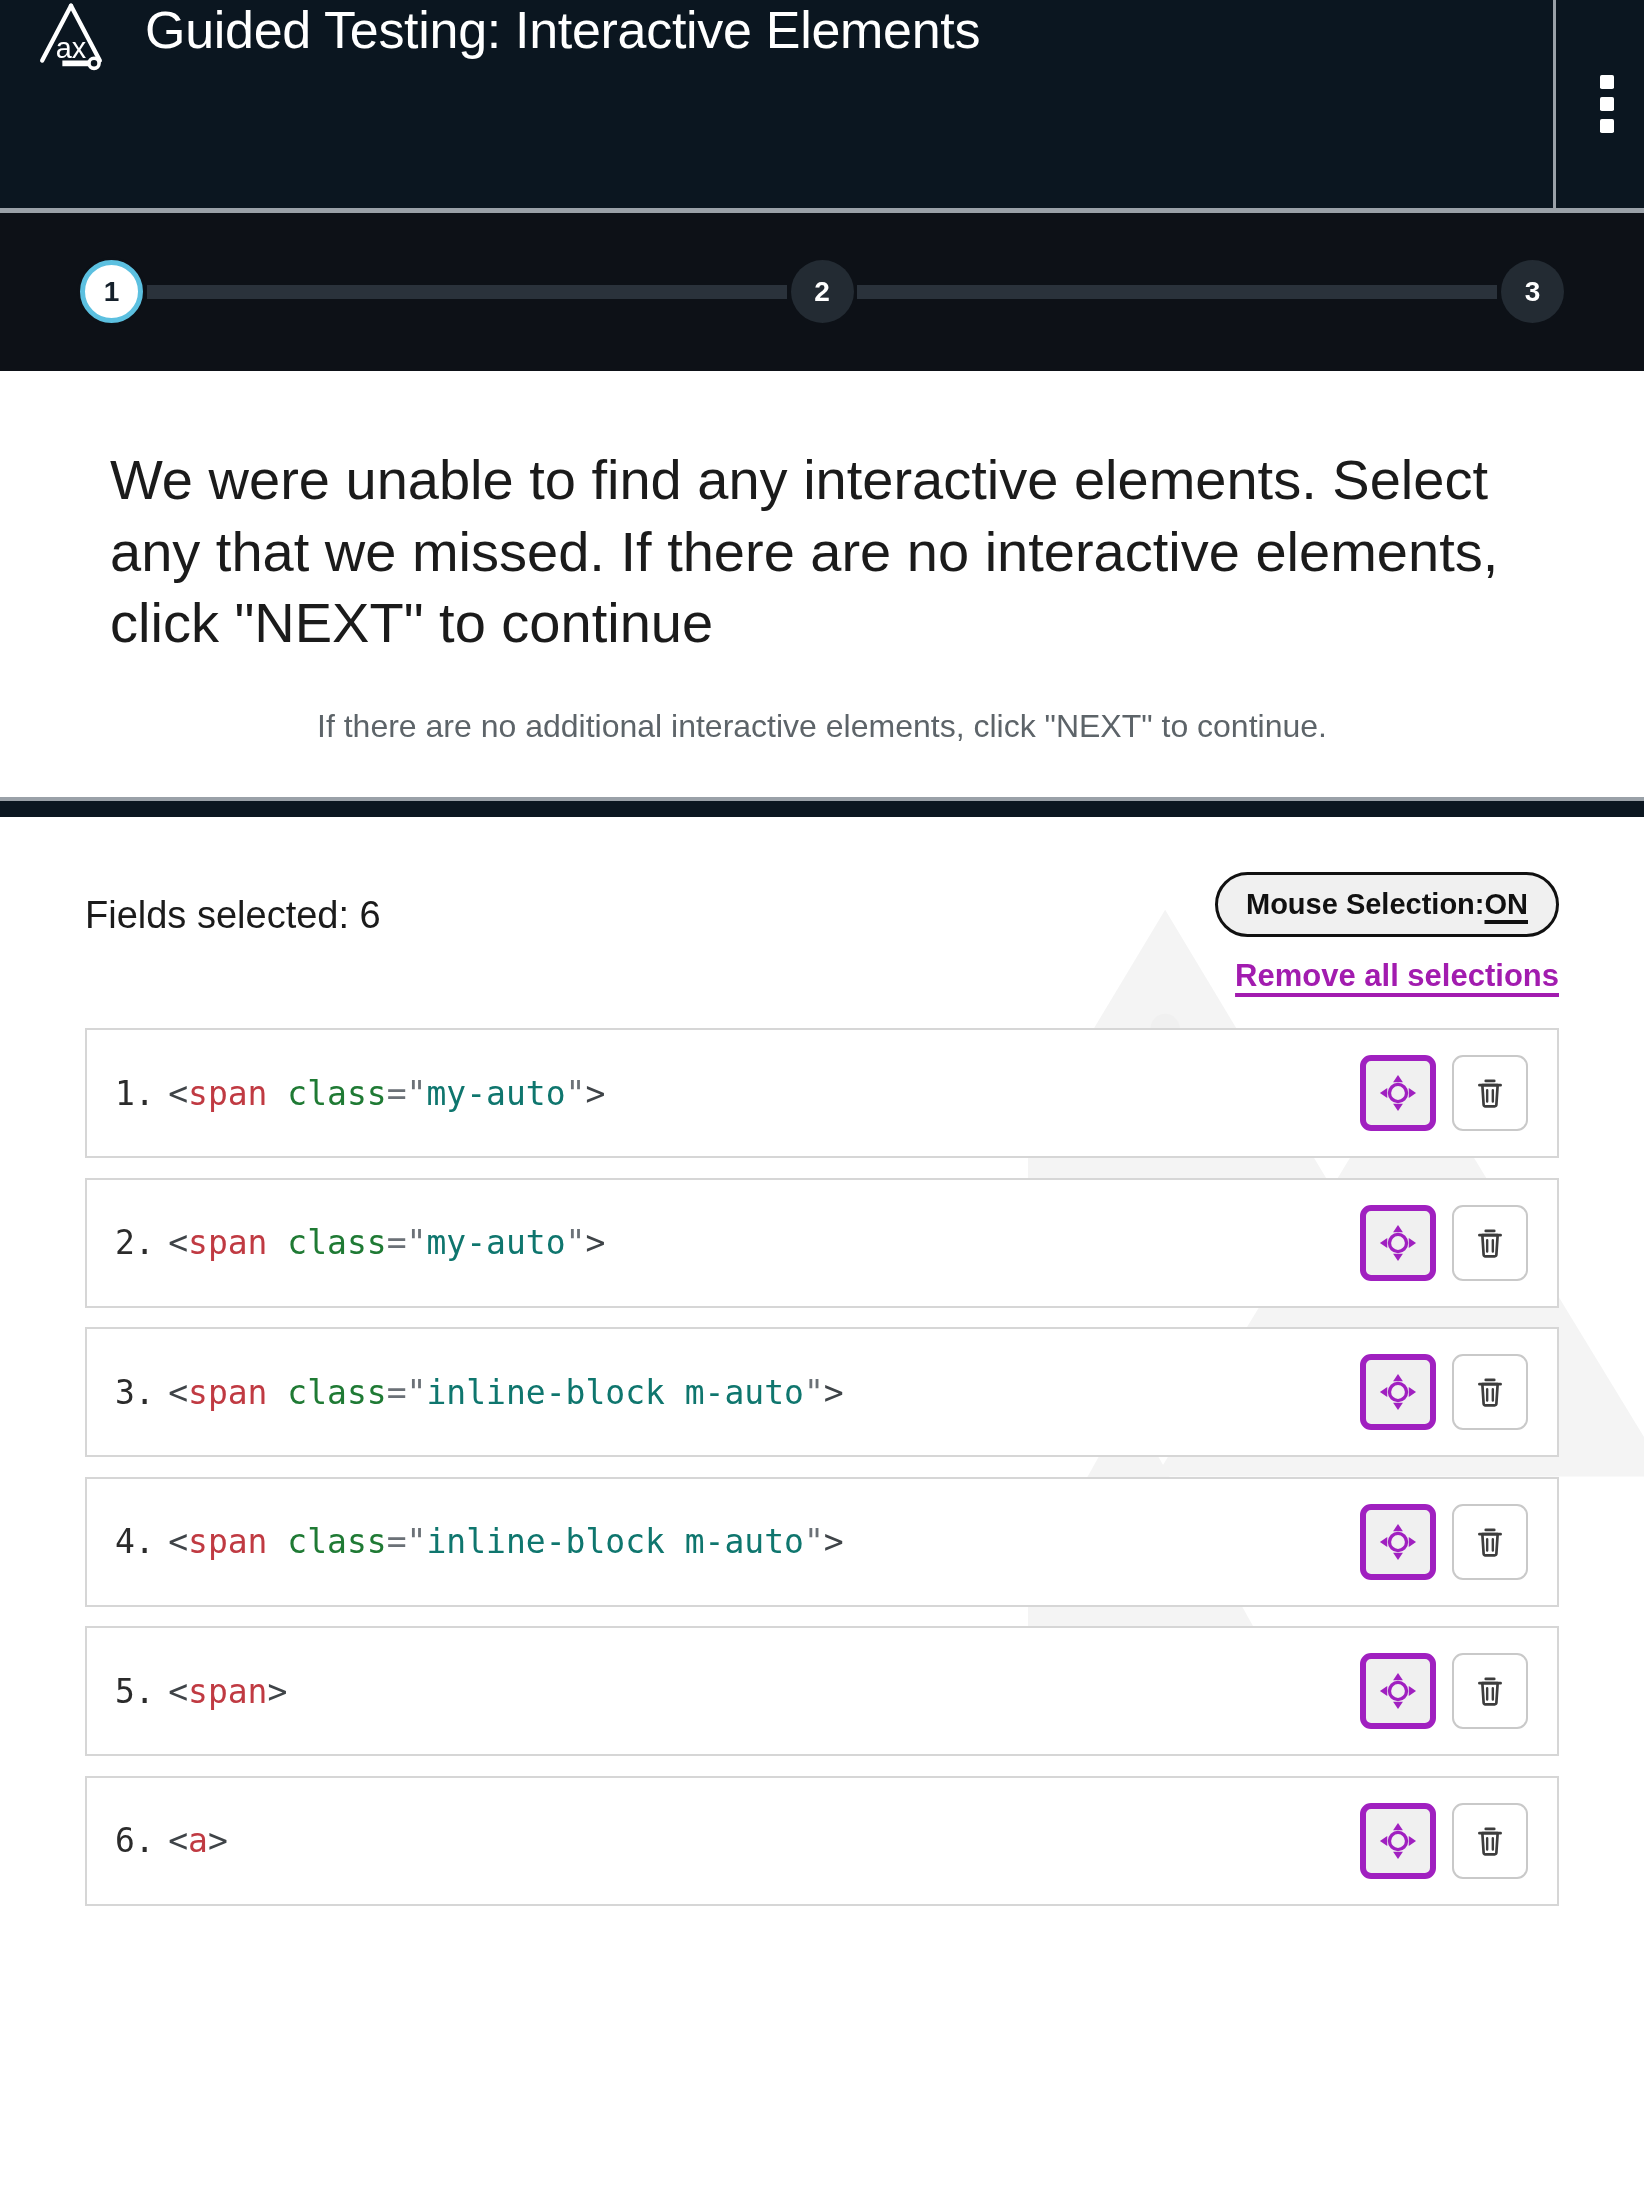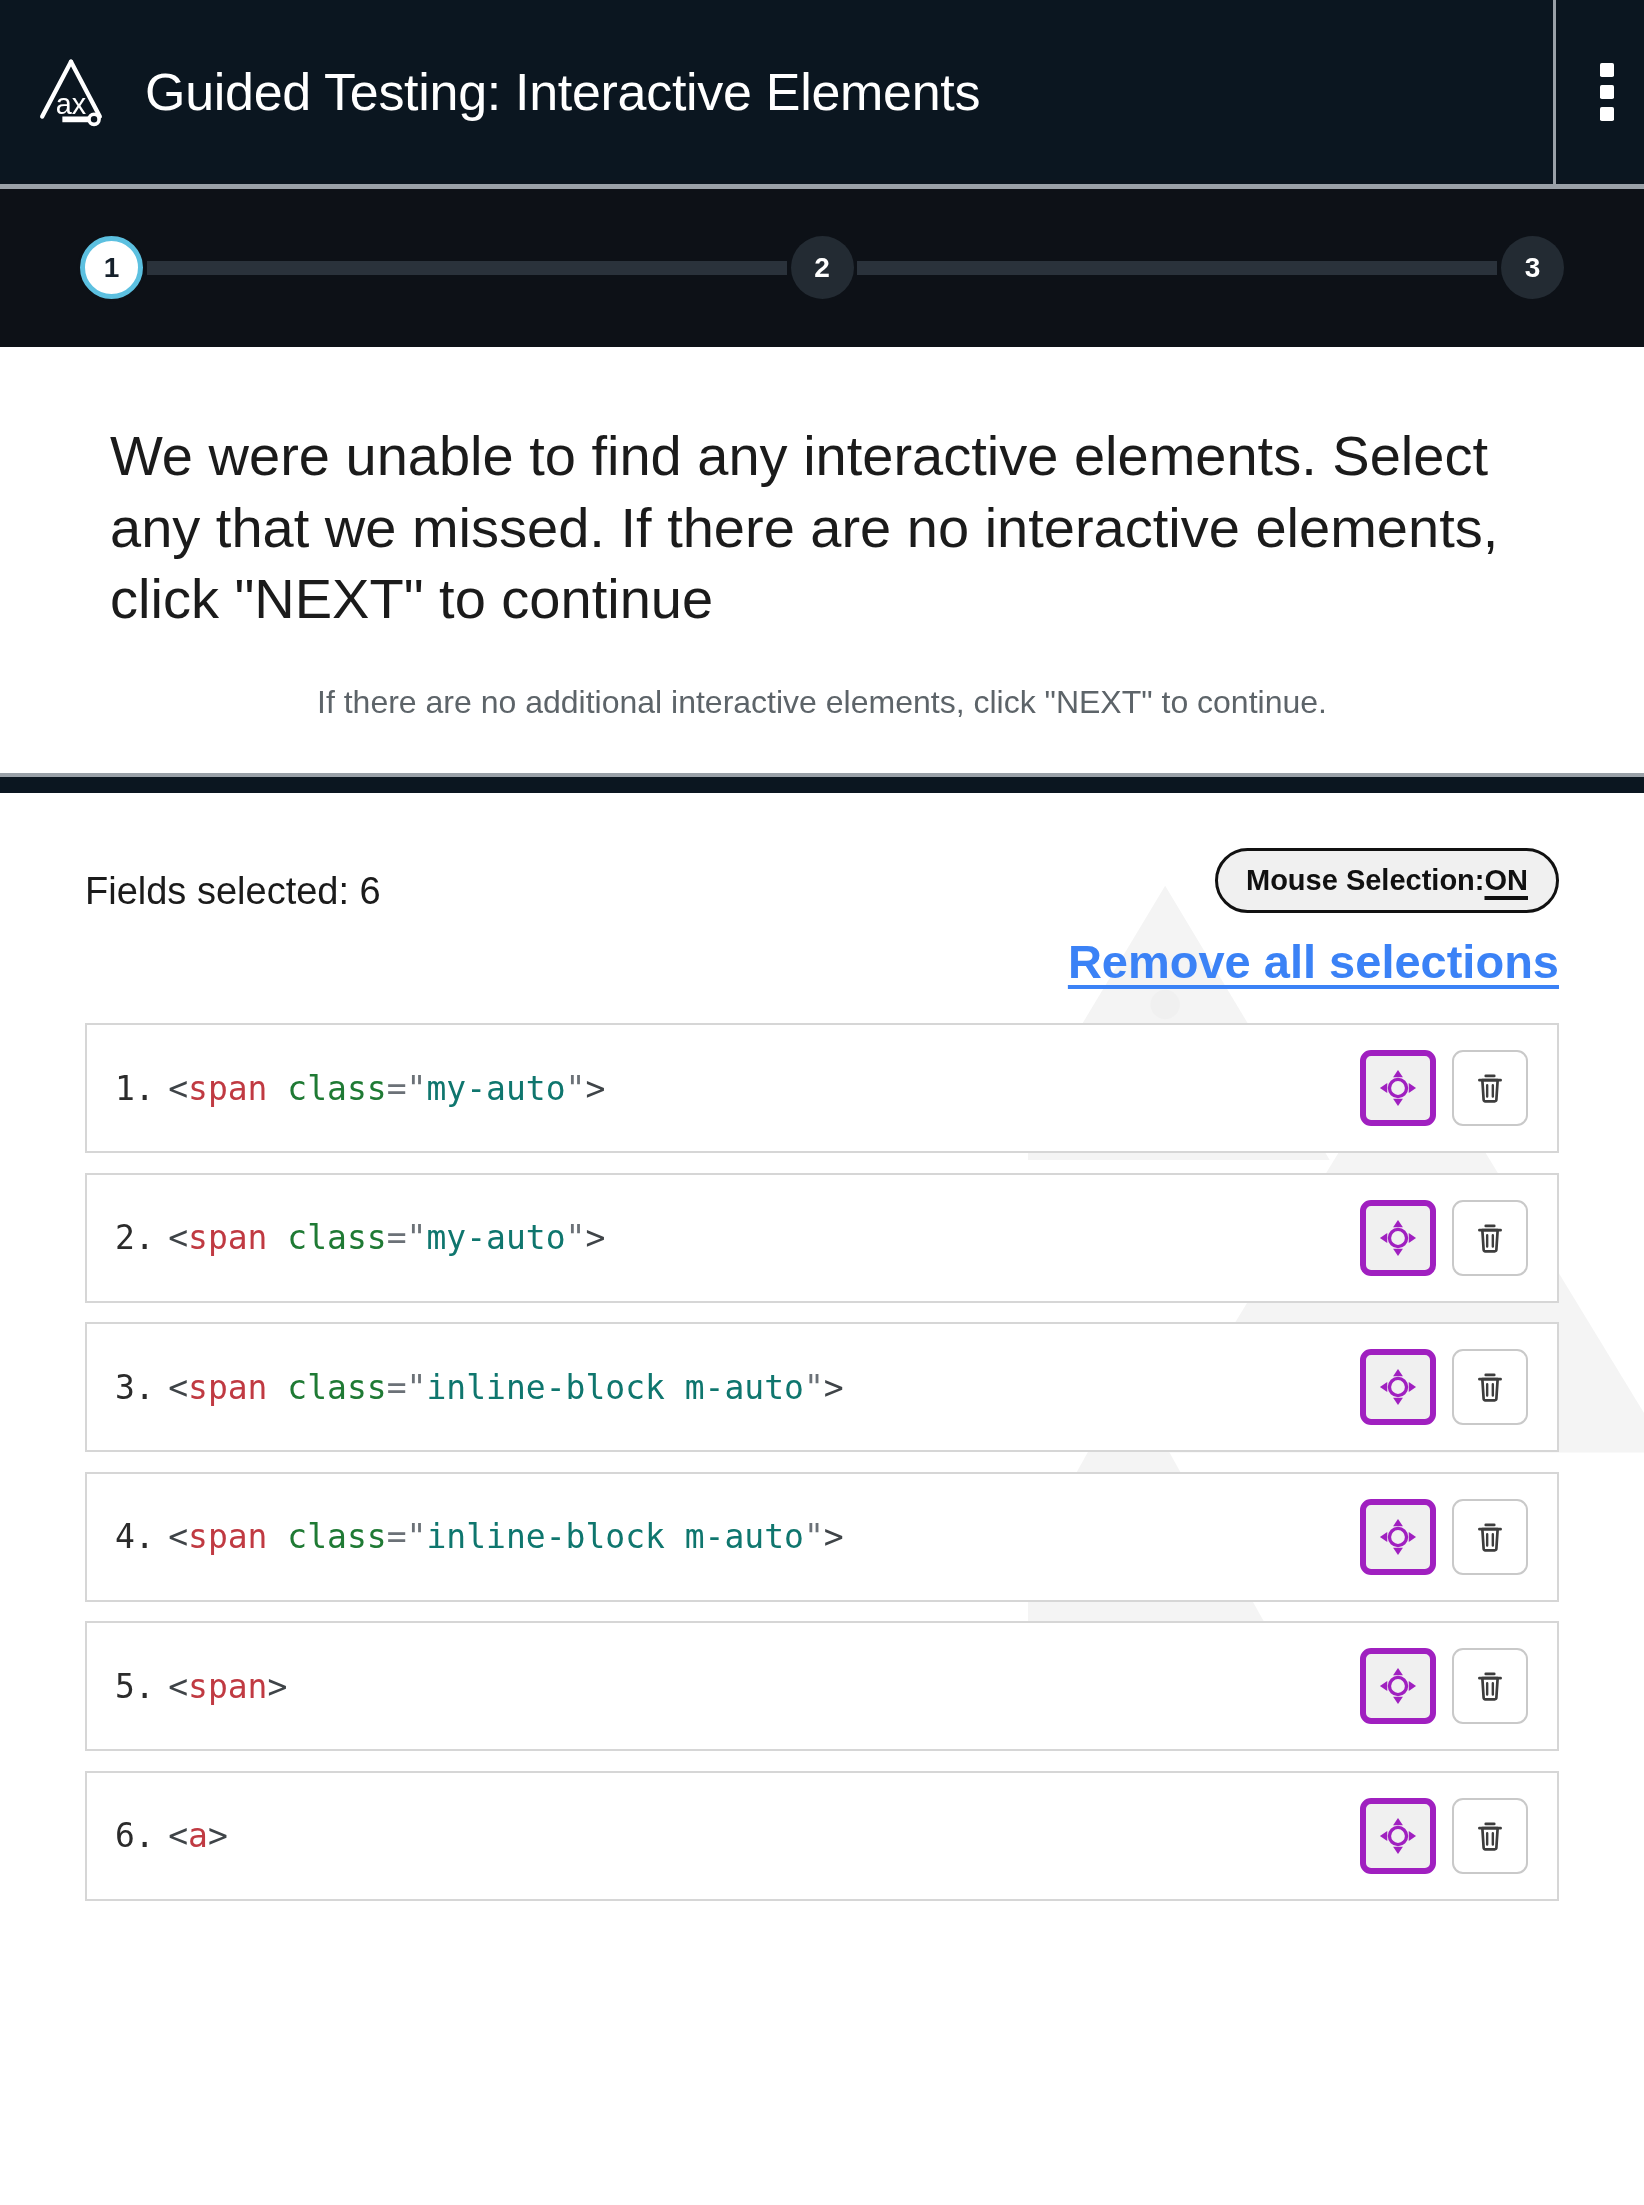--- a/index.html
+++ b/index.html
@@ -11,24 +11,24 @@
     width: 1644px;
     height: 2205px;
     font-family: "Liberation Sans", sans-serif;
     overflow: hidden;
     position: relative;
   }
 
   
   .app-header {
     position: relative;
-    height: 184px;
+    height: 208px;
     background: #0b1620;
     display: flex;
-    align-items: center;
+    align-items: flex-start;
     box-sizing: border-box;
   }
   .brand-logo {
     width: 72px;
     height: 72px;
     margin-left: 35px;
     flex: 0 0 auto;
     display: block;
   }
   .app-title {
@@ -201,23 +201,23 @@
     text-underline-offset: 6.1px;
     text-decoration-thickness: 3.7px;
   }
 
   .remove-all-row {
     display: flex;
     justify-content: flex-end;
     margin-top: 21px;
   }
   .remove-all-link {
-    font-size: 47px;
+    font-size: 31px;
     font-weight: 700;
-    color: #3b82f6;
+    color: #a21caf;
     text-decoration: underline;
     text-underline-offset: 7.3px;
     text-decoration-thickness: 3.7px;
     cursor: pointer;
   }
 
   
   .element-list {
     margin-top: 34px;
     display: flex;

